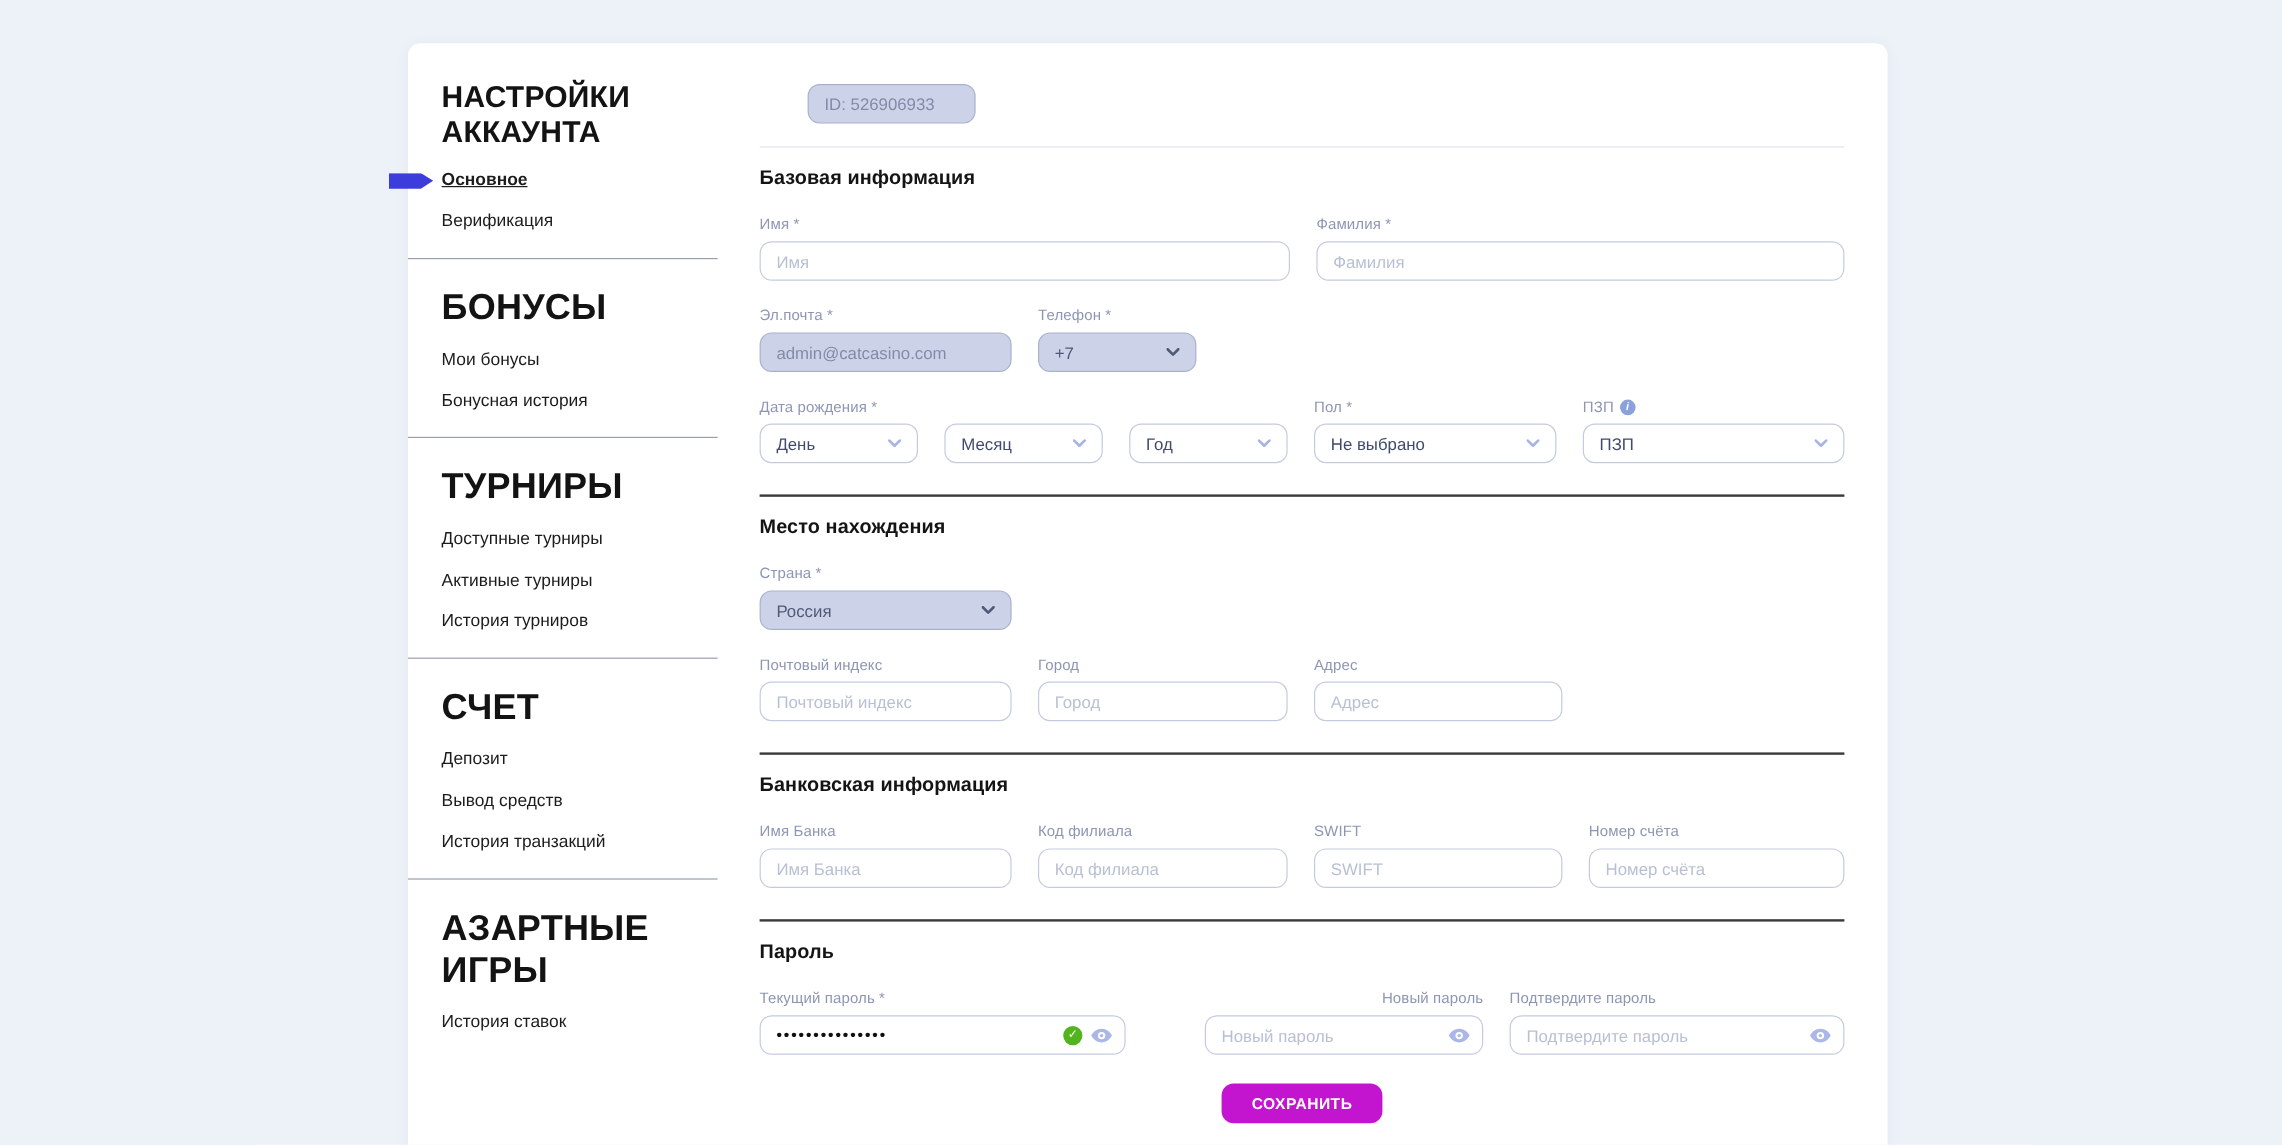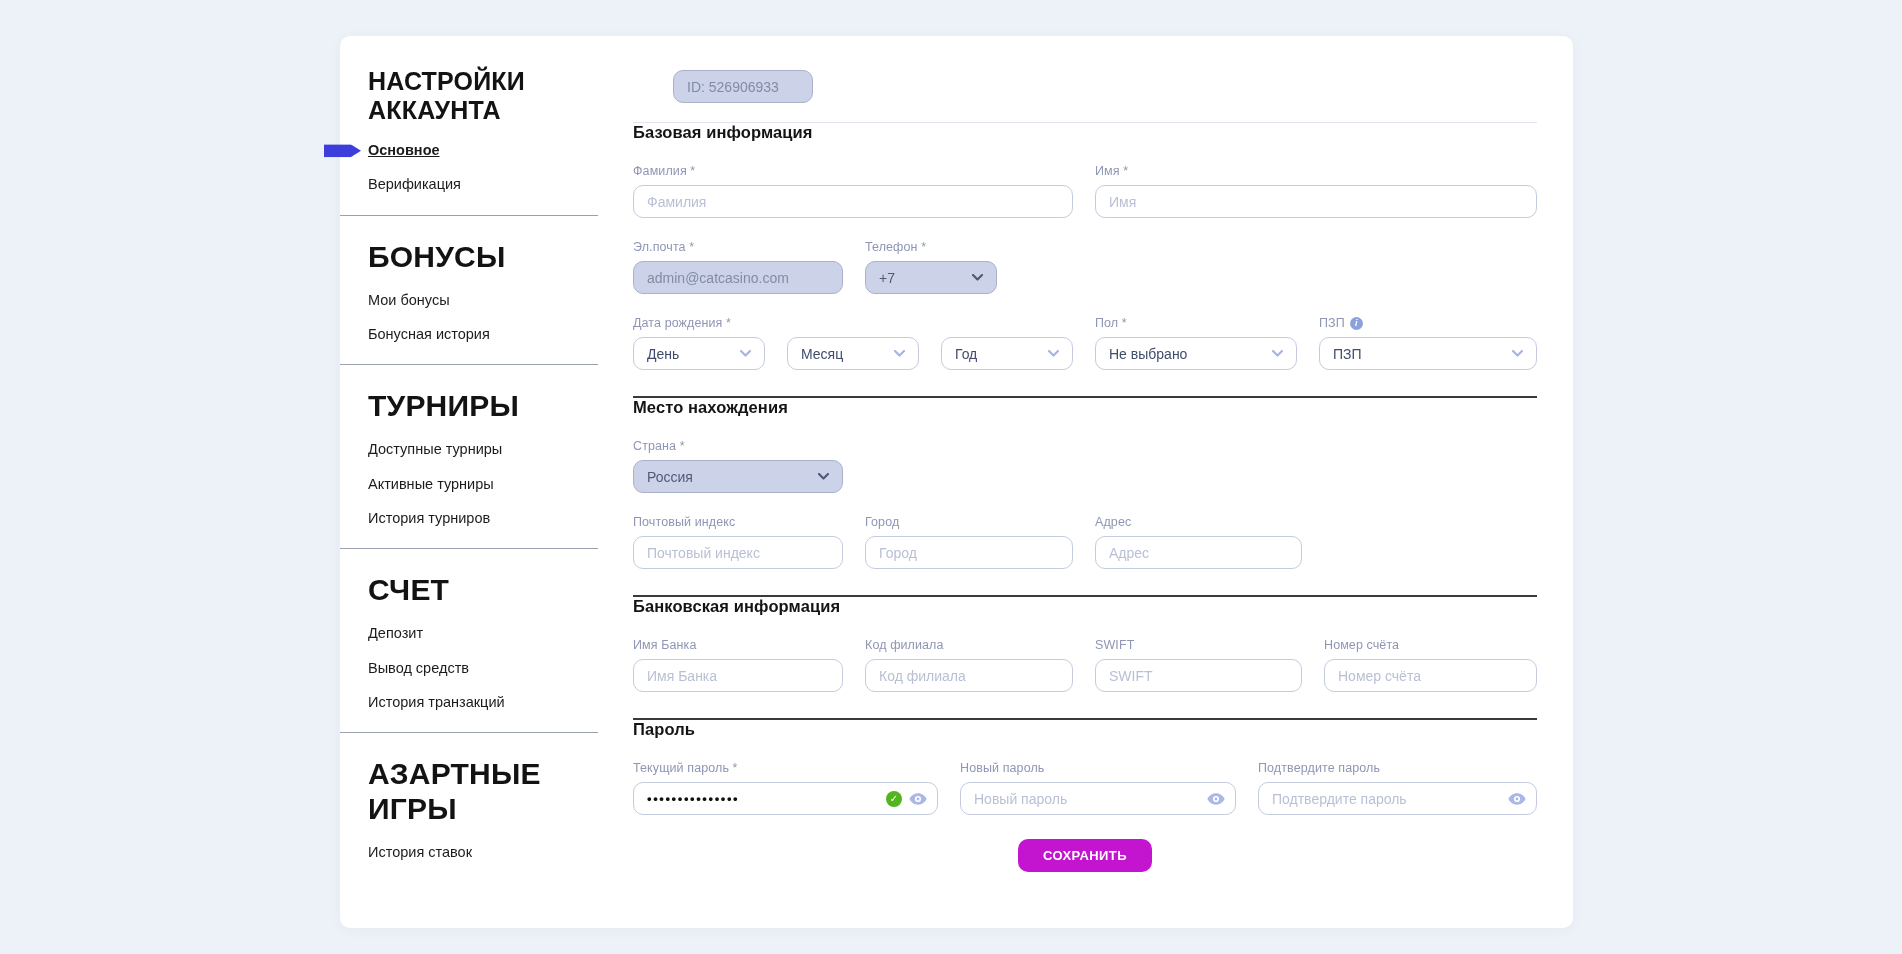--- a/index.html
+++ b/index.html
@@ -37,21 +37,21 @@
   }
   .sb-divider {
     border:none; border-top:1px solid #9aa0ad;
     margin:21px 0 0 -28px; width:258px;
   }
   
   .main { flex:1; padding:22px 36px 28px 0; }
   .page-title { font-size:23px; font-weight:800; letter-spacing:.2px; color:#131313; }
   .hr-light { border:none; border-top:1px solid #e1e4ee; margin-top:19px; }
   .hr-dark  { border:none; border-top:2px solid #3a3a3a; margin-top:26px; }
-  .section-h { font-size:16.5px; font-weight:700; color:#141414; letter-spacing:.1px; }
+  .section-h { font-size:16.5px; font-weight:700; color:#141414; margin-top:16px; letter-spacing:.1px; }
   .row { display:flex; gap:22px; margin-top:22px; align-items:flex-end; }
   .field { display:flex; flex-direction:column; }
   .field-label {
     font-size:12.5px; color:#8e96b4; margin-bottom:7px;
     display:flex; align-items:center; gap:5px; letter-spacing:.1px;
   }
   .input, .selectbox {
     height:33px; border:1px solid #c5cbdf; border-radius:10px;
     background:#fff; padding:0 13px; font-size:14px; color:#30394f;
     font-family:inherit; width:100%; outline:none;
@@ -62,21 +62,21 @@
     color:#414c6c; font-weight:500; cursor:pointer; user-select:none;
   }
   .disabled, .input.disabled { background:#ccd3e8; border-color:#a9b1cb; }
   .input.disabled { color:#828ba7; }
   .selectbox.disabled { color:#4f5a77; }
   .chev { width:11px; height:7px; flex-shrink:0; }
   .chev polyline { fill:none; stroke:#a7b4e6; stroke-width:2.2; stroke-linecap:round; stroke-linejoin:round; }
   .selectbox.disabled .chev polyline { stroke:#4f5a77; }
   
   .w132{width:132px;} .w180{width:180px;padding-left:40px;} .w202{width:202px;text-align:right;} .w207{width:207px;}
-  .w208{width:208px;} .w210{width:210px;} .w276{width:276px;} .w305{width:305px;}
+  .w208{width:208px;} .w210{width:210px;} .w276{width:276px;align-items:flex-end;} .w305{width:305px;}
   .w442{width:442px;} .grow{flex:1;}
   
   .id-field { margin-top:12px; }
   
   .info-badge {
     width:13px; height:13px; border-radius:50%; background:#8ba1db;
     color:#fff; font-size:9px; font-weight:700; font-style:italic;
     display:inline-flex; align-items:center; justify-content:center; line-height:1;
   }
   
@@ -162,27 +162,27 @@
 
       <div class="field id-field w180">
         <input class="input disabled" disabled="" value="ID: 526906933" style="">
       </div>
 
       <hr class="hr-light">
 
       <div class="section-h">Базовая информация</div>
 
       <div class="row">
+        <div class="field w442">
+          <span class="field-label">Имя *</span>
+          <input class="input" placeholder="Имя" style="">
+        </div>
         <div class="field grow">
           <span class="field-label">Фамилия *</span>
           <input class="input" placeholder="Фамилия" style="">
-        </div>
-        <div class="field w442">
-          <span class="field-label">Имя *</span>
-          <input class="input" placeholder="Имя" style="">
         </div>
       </div>
 
       <div class="row">
         <div class="field w210">
           <span class="field-label">Эл.почта *</span>
           <input class="input disabled" disabled="" value="admin@catcasino.com" style="">
         </div>
         <div class="field w132">
           <span class="field-label">Телефон *</span>

